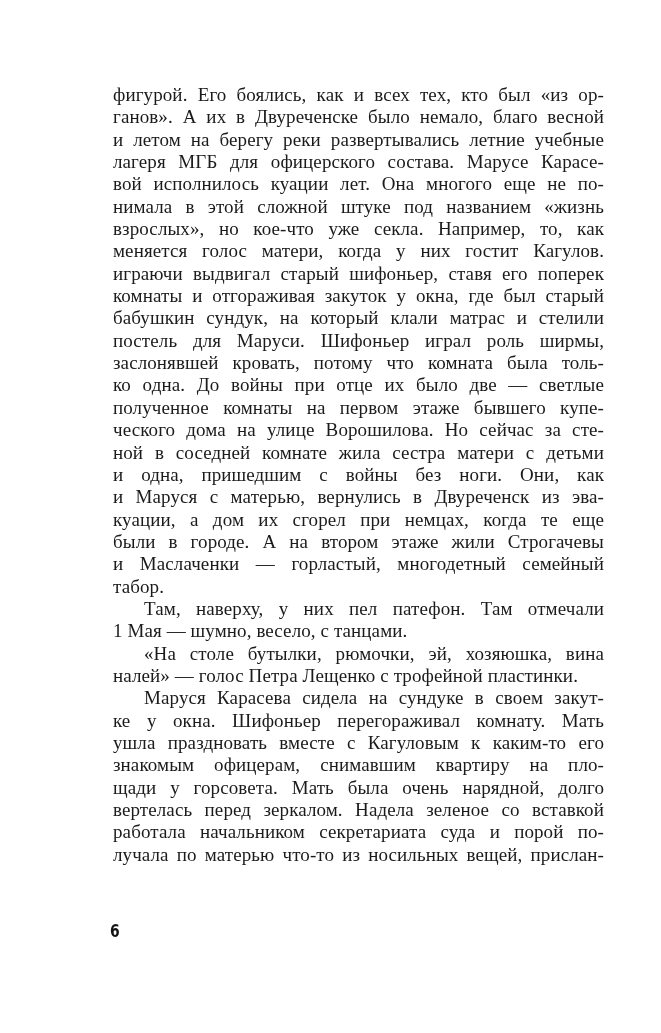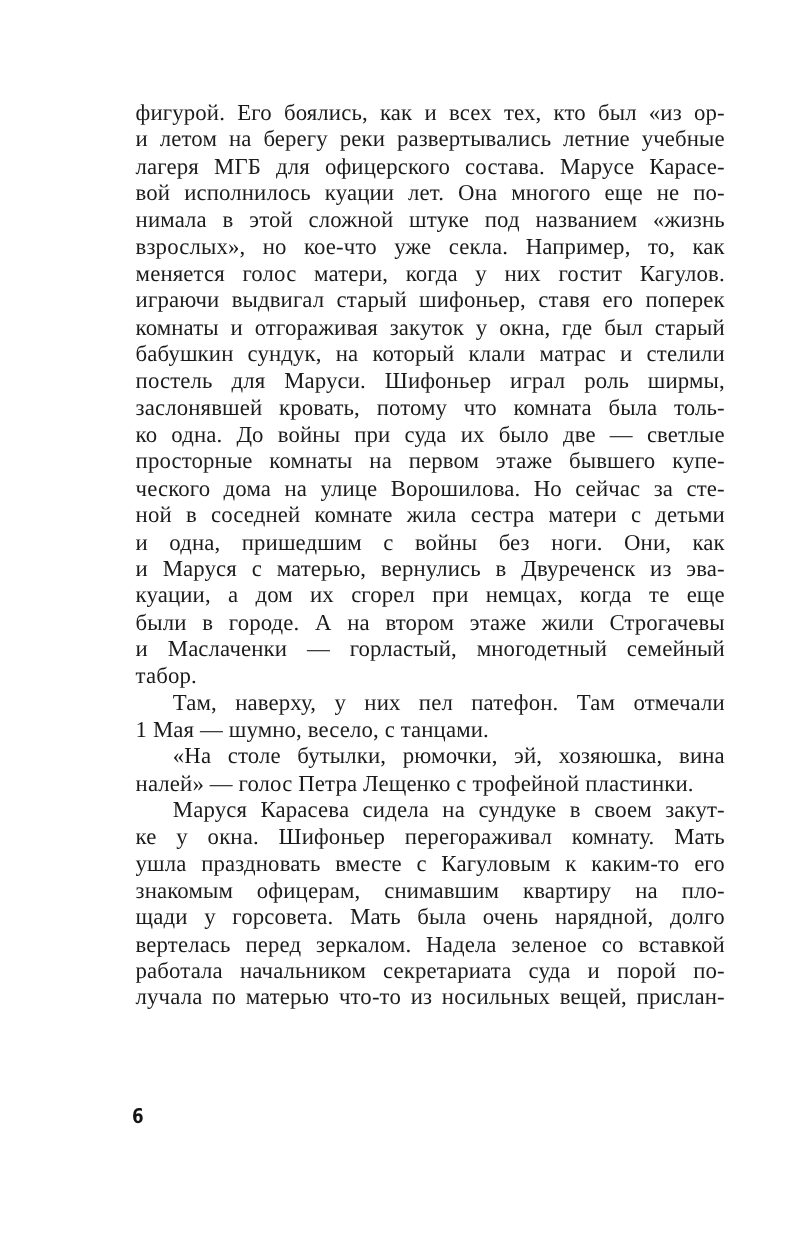--- a/index.html
+++ b/index.html
@@ -36,33 +36,34 @@
     transform: scaleX(0.82);
     transform-origin: left center;
   }
 </style>
 </head>
 <body>
 
 <div class="page">
   <div class="text-block">
       <div class="line">фигурой. Его боялись, как и всех тех, кто был «из ор-</div>
+      <div class="line">ганов». А их в Двуреченске было немало, благо весной</div>
       <div class="line">и летом на берегу реки развертывались летние учебные</div>
       <div class="line">лагеря МГБ для офицерского состава. Марусе Карасе-</div>
       <div class="line">вой исполнилось куации лет. Она многого еще не по-</div>
       <div class="line">нимала в этой сложной штуке под названием «жизнь</div>
       <div class="line">взрослых», но кое-что уже секла. Например, то, как</div>
       <div class="line">меняется голос матери, когда у них гостит Кагулов.</div>
       <div class="line">играючи выдвигал старый шифоньер, ставя его поперек</div>
       <div class="line">комнаты и отгораживая закуток у окна, где был старый</div>
       <div class="line">бабушкин сундук, на который клали матрас и стелили</div>
       <div class="line">постель для Маруси. Шифоньер играл роль ширмы,</div>
       <div class="line">заслонявшей кровать, потому что комната была толь-</div>
-      <div class="line">ко одна. До войны при суда их было две — светлые</div>
-      <div class="line">просторные комнаты на первом этаже бывшего купе-</div>
+      <div class="line">ко одна. До войны при отце их было две — светлые</div>
+      <div class="line">полученное комнаты на первом этаже бывшего купе-</div>
       <div class="line">ческого дома на улице Ворошилова. Но сейчас за сте-</div>
       <div class="line">ной в соседней комнате жила сестра матери с детьми</div>
       <div class="line">и одна, пришедшим с войны без ноги. Они, как</div>
       <div class="line">и Маруся с матерью, вернулись в Двуреченск из эва-</div>
       <div class="line">куации, а дом их сгорел при немцах, когда те еще</div>
       <div class="line">были в городе. А на втором этаже жили Строгачевы</div>
       <div class="line">и Маслаченки — горластый, многодетный семейный</div>
       <div class="line left">табор.</div>
       <div class="line indent">Там, наверху, у них пел патефон. Там отмечали</div>
       <div class="line left">1 Мая — шумно, весело, с танцами.</div>

